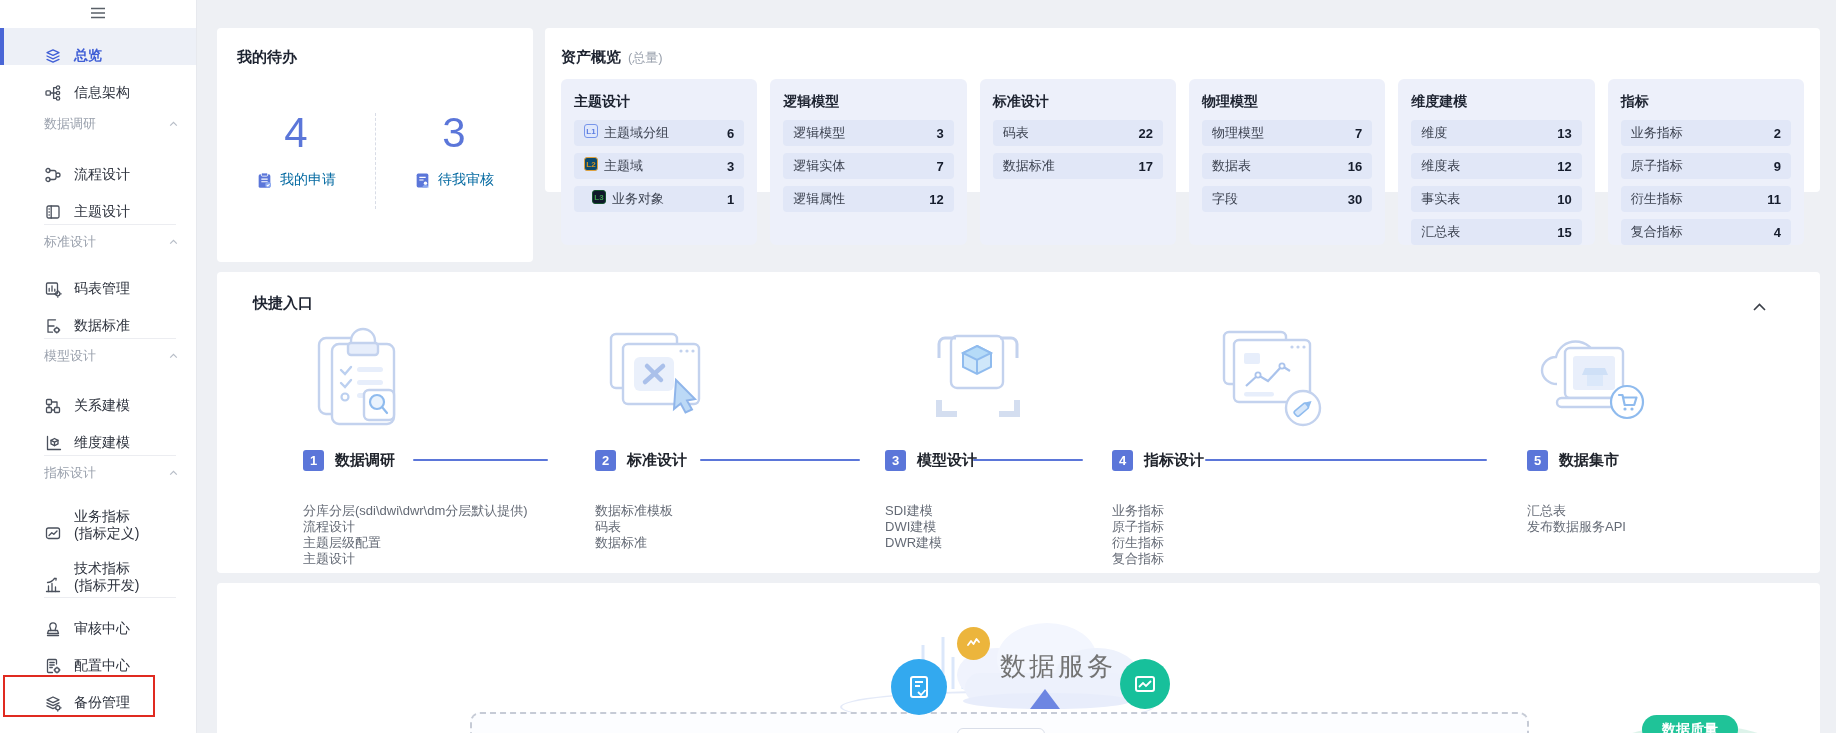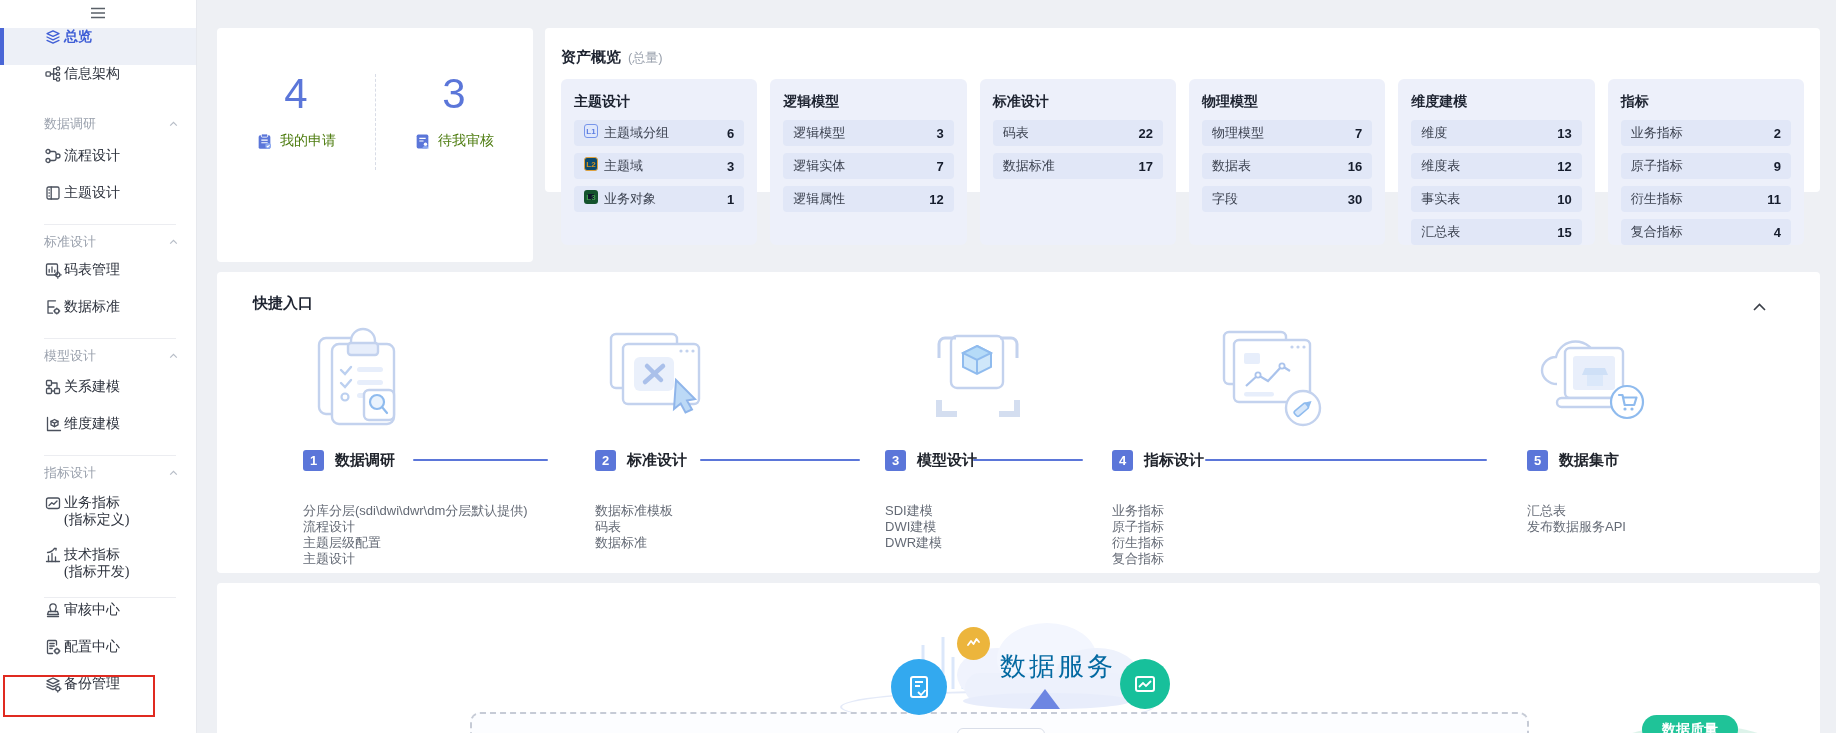--- a/index.html
+++ b/index.html
@@ -5,76 +5,76 @@
   html,body{margin:0;padding:0;}
   body{
     width:1836px;height:733px;overflow:hidden;position:relative;
     background:#eef0f4;
     font-family:"Liberation Sans","DejaVu Sans",sans-serif;
     color:#2d323d;
   }
   
   .sidebar{position:absolute;left:0;top:0;width:196px;height:733px;background:#fff;border-right:1px solid #e7e9ee;z-index:5;}
   .burger-row{height:26px;display:flex;align-items:center;justify-content:center;cursor:pointer;}
-  .nav-item{height:37px;display:flex;align-items:flex-start;gap:2px;padding-left:44px;font-size:14px;color:#2d323d;position:relative;cursor:pointer;font-family:Liberation Serif, serif;}
+  .nav-item{height:37px;display:flex;align-items:flex-end;gap:12px;padding-left:44px;font-size:14px;color:#2d323d;position:relative;cursor:pointer;}
   .nav-item.two{height:48px;}
   .nav-item .lbl2{line-height:17px;}
   .nav-item.active{background:#edf0f7;color:#3f5ed6;font-weight:bold;}
   .nav-item.active::before{content:"";position:absolute;left:0;top:0;bottom:0;width:4px;background:#4a66d6;}
   .nav-icon{width:18px;height:18px;flex:0 0 18px;color:#4a505c;}
   .nav-item.active .nav-icon{color:#3f5ed6;}
   .nav-icon svg{width:18px;height:18px;display:block;}
   .nav-icon path,.nav-icon rect,.nav-icon circle{fill:none;stroke:currentColor;stroke-width:1.3;stroke-linecap:round;stroke-linejoin:round;}
   .nav-section{height:28px;display:flex;align-items:center;justify-content:space-between;padding:0 18px 0 44px;color:#9aa1ad;font-size:13px;cursor:pointer;}
   .nav-divider{height:0;border-top:1px solid #ecedf1;margin:3px 20px 3px 44px;}
   .red-box{position:absolute;left:3px;top:675px;width:148px;height:38px;border:2px solid #e02a20;z-index:9;pointer-events:none;}
   
   .card{position:absolute;background:#fff;border-radius:4px;}
   .card-title{font-size:15px;font-weight:bold;color:#1d2330;}
   
   .todo-card{left:217px;top:28px;width:316px;height:234px;}
   .todo-card .card-title{padding:20px 0 0 20px;}
   .todo-stats{display:flex;margin-top:44px;position:relative;}
   .todo-stat{flex:1;display:flex;flex-direction:column;align-items:center;cursor:pointer;}
   .todo-num{font-size:42px;color:#5b76d9;line-height:44px;}
-  .todo-lab{margin-top:16px;display:flex;align-items:center;gap:7px;font-size:14px;color:#4d7c0f;}
+  .todo-lab{margin-top:16px;display:flex;align-items:center;gap:7px;font-size:14px;color:#0369a1;}
   .todo-divider{position:absolute;left:50%;top:2px;height:96px;border-left:1px dashed #d8dce6;}
   
   .asset-card{left:545px;top:28px;width:1275px;height:164px;}
   .asset-head{padding:20px 0 0 16px;display:flex;align-items:baseline;gap:7px;}
   .asset-sub{font-size:13px;color:#9aa1ad;}
   .asset-row-wrap{display:flex;gap:13px;padding:12px 16px 0 16px;}
   .subcard{flex:1;height:166px;background:#edf0fa;border-radius:6px;padding:14px 13px;box-sizing:border-box;}
   .subcard-title{font-size:14px;font-weight:bold;color:#1d2330;margin-bottom:9px;}
   .arow{height:26px;margin-top:7px;background:#e1e7f7;border-radius:4px;display:flex;align-items:center;padding:0 10px;cursor:pointer;}
   .arow:first-of-type{margin-top:0;}
   .arow-label{flex:1;font-size:13px;color:#3c4250;display:flex;align-items:flex-start;gap:6px;}
   .arow-value{font-size:13px;font-weight:bold;color:#161d2d;}
   .lbadge{width:14px;height:14px;border-radius:3px;font-size:8px;font-weight:bold;display:inline-flex;align-items:center;justify-content:center;box-sizing:border-box;}
   .lbadge.l1{border:1px solid #7795ea;color:#5c7ce0;background:#dfe7fb;}
   .lbadge.l2{border:1px solid #e0a23e;color:#d3941f;background:#0c4a6e;}
-  .lbadge.l3{border:4px solid #14532d;color:#3f9d4e;background:#0f172a;}
+  .lbadge.l3{border:1px solid #14532d;color:#3f9d4e;background:#0f172a;margin-left:8px;}
   
   .quick-card{left:217px;top:272px;width:1603px;height:301px;}
   .quick-card .card-title{padding:22px 0 0 36px;}
   .collapse-btn{position:absolute;right:52px;top:26px;cursor:pointer;width:16px;height:16px;}
   .ill{position:absolute;top:50px;width:114px;height:120px;}
   .step{position:absolute;top:178px;}
   .step-head{display:flex;align-items:center;gap:11px;cursor:pointer;}
   .step-num{width:21px;height:21px;background:#5b76d9;border-radius:3px;color:#fff;font-size:13px;font-weight:bold;display:flex;align-items:center;justify-content:center;}
   .step-title{font-size:15px;font-weight:bold;color:#20242c;}
   .step-lines{margin-top:32px;font-size:13px;color:#646a75;line-height:16px;white-space:nowrap;}
   .step-lines div{cursor:pointer;}
   .conn{position:absolute;top:187px;height:2px;background:#5b76d9;border-radius:1px;}
   
   .service-card{left:217px;top:583px;width:1603px;height:170px;overflow:hidden;}
   .eq-bars{position:absolute;left:690px;top:48px;z-index:0;}
   .ring{position:absolute;left:623px;top:108px;width:310px;height:28px;border:2px solid #e4eaf8;border-radius:50%;z-index:0;}
   .cloud-svg{position:absolute;left:718px;top:34px;z-index:1;}
-  .cloud-text{position:absolute;left:783px;top:66px;width:200px;font-size:26px;letter-spacing:3px;color:#0369a1;z-index:2;}
+  .cloud-text{position:absolute;left:783px;top:66px;width:200px;font-size:26px;letter-spacing:3px;color:#737373;z-index:2;}
   .circ{position:absolute;border-radius:50%;display:flex;align-items:center;justify-content:center;z-index:3;}
   .circ.yellow{left:740px;top:44px;width:33px;height:33px;background:#ecb53c;}
   .circ.blue{left:674px;top:76px;width:56px;height:56px;background:#33a9ef;}
   .circ.green{left:903px;top:76px;width:50px;height:50px;background:#17c09b;}
   .up-arrow{position:absolute;left:813px;top:106px;width:0;height:0;border-left:15px solid transparent;border-right:15px solid transparent;border-bottom:20px solid #6d86e2;z-index:2;}
   .dash-box{position:absolute;left:253px;top:129px;width:1059px;height:60px;border:2px dashed #c6cbd6;border-radius:10px;background:#fcfdff;z-index:1;box-sizing:border-box;}
   .mini-box{position:absolute;left:740px;top:145px;width:86px;height:30px;background:#fff;border:1px solid #d9dee9;border-radius:6px;z-index:2;}
   .pill-glow{position:absolute;left:1398px;top:142px;width:160px;height:42px;background:#ddf3ea;border-radius:50%;z-index:1;}
   .quality-pill{position:absolute;left:1425px;top:132px;width:96px;height:29px;border-radius:15px;background:#1fc398;color:#fff;font-size:14px;font-weight:bold;display:flex;align-items:center;justify-content:center;z-index:2;cursor:pointer;}
   
@@ -276,20 +276,21 @@
           <path d="M13.8 11.1v.6M13.8 17.1v-.6M11.1 13.8h.6M17.1 13.8h-.6" stroke-width="1"></path>
         </svg>
       </span>
     <span>备份管理</span>
   </div>
 
   <div class="red-box"></div>
 </div>
 
 <div class="card todo-card">
+  <div class="card-title">我的待办</div>
   <div class="todo-stats">
     <div class="todo-stat">
       <div class="todo-num">4</div>
       <div class="todo-lab">
         <svg width="17" height="17" viewBox="0 0 16 16">
             <rect x="2.5" y="2.2" width="11" height="12.6" rx="1.5" fill="#5b76d9"></rect>
             <rect x="5" y="0.9" width="6" height="3" rx="1" fill="#5b76d9" stroke="#fff" stroke-width=".8"></rect>
             <path d="M5 6.7h6M5 9.2h6" stroke="#fff" stroke-width="1.1"></path>
             <circle cx="11.4" cy="12.2" r="2.7" fill="#8aa7f0"></circle>
             <path d="M10.1 12.2l1 1 1.6-1.8" stroke="#fff" stroke-width="1" fill="none"></path>

